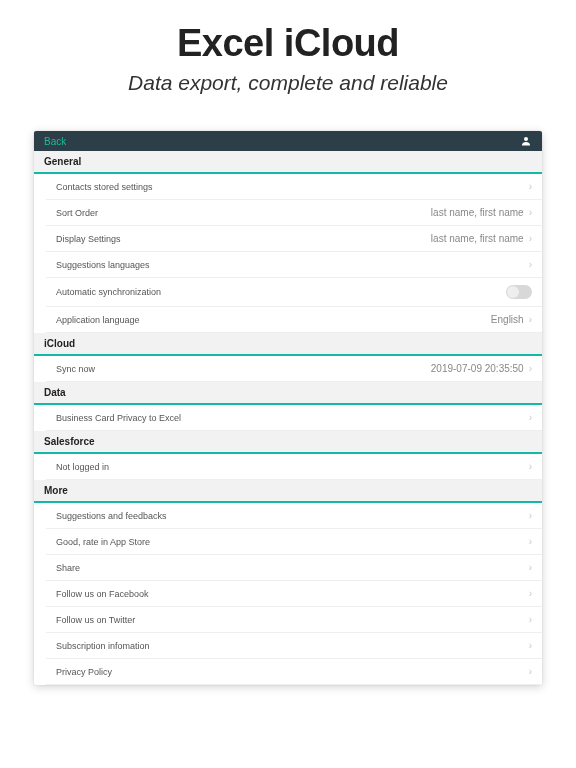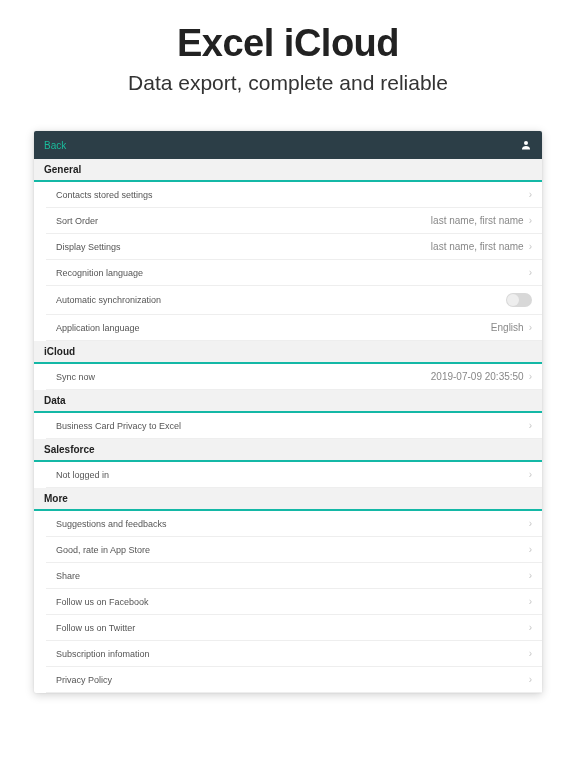--- a/index.html
+++ b/index.html
@@ -18,31 +18,32 @@
       font-size: 38px;
       font-weight: 700;
       color: #222;
       letter-spacing: -0.5px;
     }
     .hero-subtitle {
       font-size: 21px;
       font-weight: 400;
       color: #333;
       margin-top: 6px;
+      font-style: italic;
     }
     .device {
       margin: 18px 34px 0;
       background: #fff;
       box-shadow: 0 2px 10px rgba(0,0,0,0.18), 0 0 2px rgba(0,0,0,0.1);
       border-radius: 2px;
       overflow: hidden;
     }
     .nav-bar {
       background: #2c3e47;
-      height: 28px;
+      height: 20px;
       display: flex;
       align-items: center;
       justify-content: space-between;
       padding: 0 10px;
     }
     .back-btn {
       color: #1abc9c;
       font-size: 10px;
       font-weight: 400;
       cursor: pointer;
@@ -144,21 +145,21 @@
     </span>
   </div>
   <div class="row">
     <span class="row-label">Display Settings</span>
     <span class="row-right">
       <span class="row-value">last name,  first name</span>
       <span class="chevron">›</span>
     </span>
   </div>
   <div class="row">
-    <span class="row-label">Recognition language</span>
+    <span class="row-label">Suggestions languages</span>
     <span class="row-right">
         <span class="chevron">›</span>
       </span>
   </div>
   <div class="row">
     <span class="row-label">Automatic synchronization</span>
     <span class="row-right">
         <div class="toggle"></div>
       </span>
   </div>

